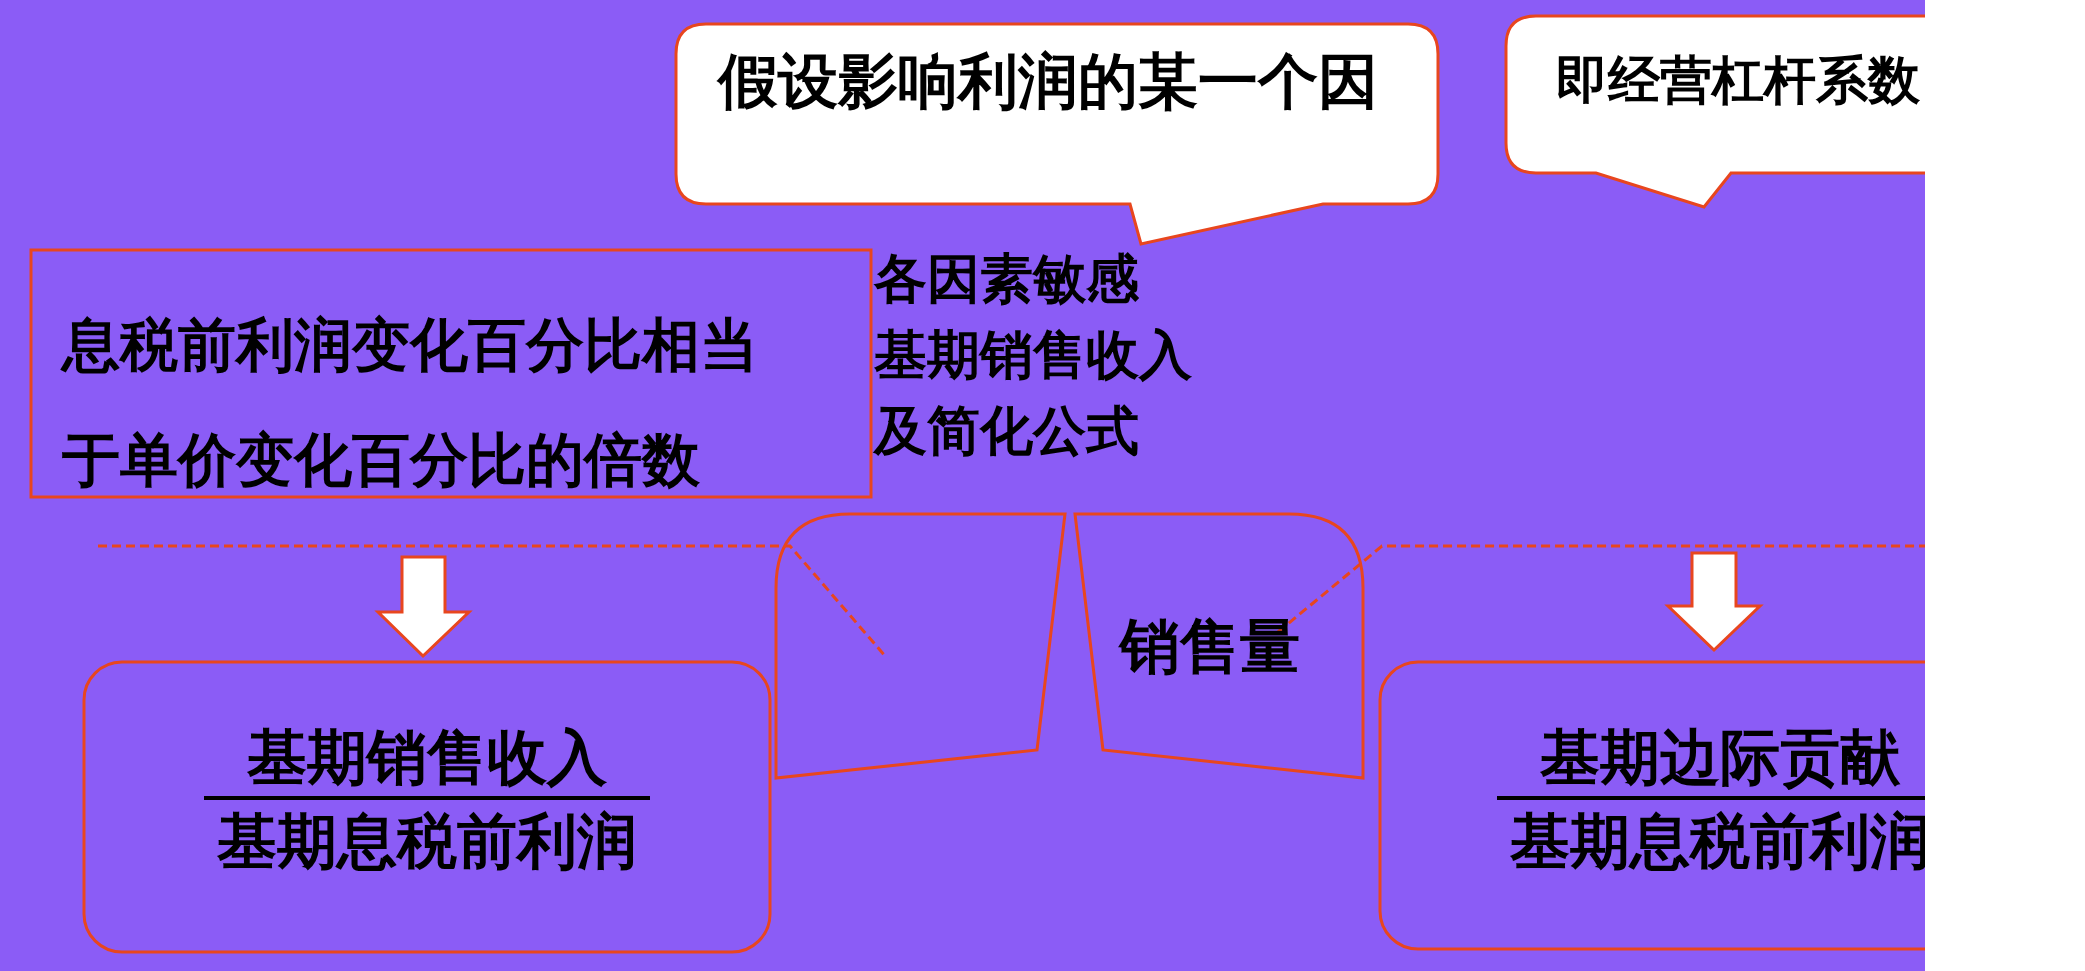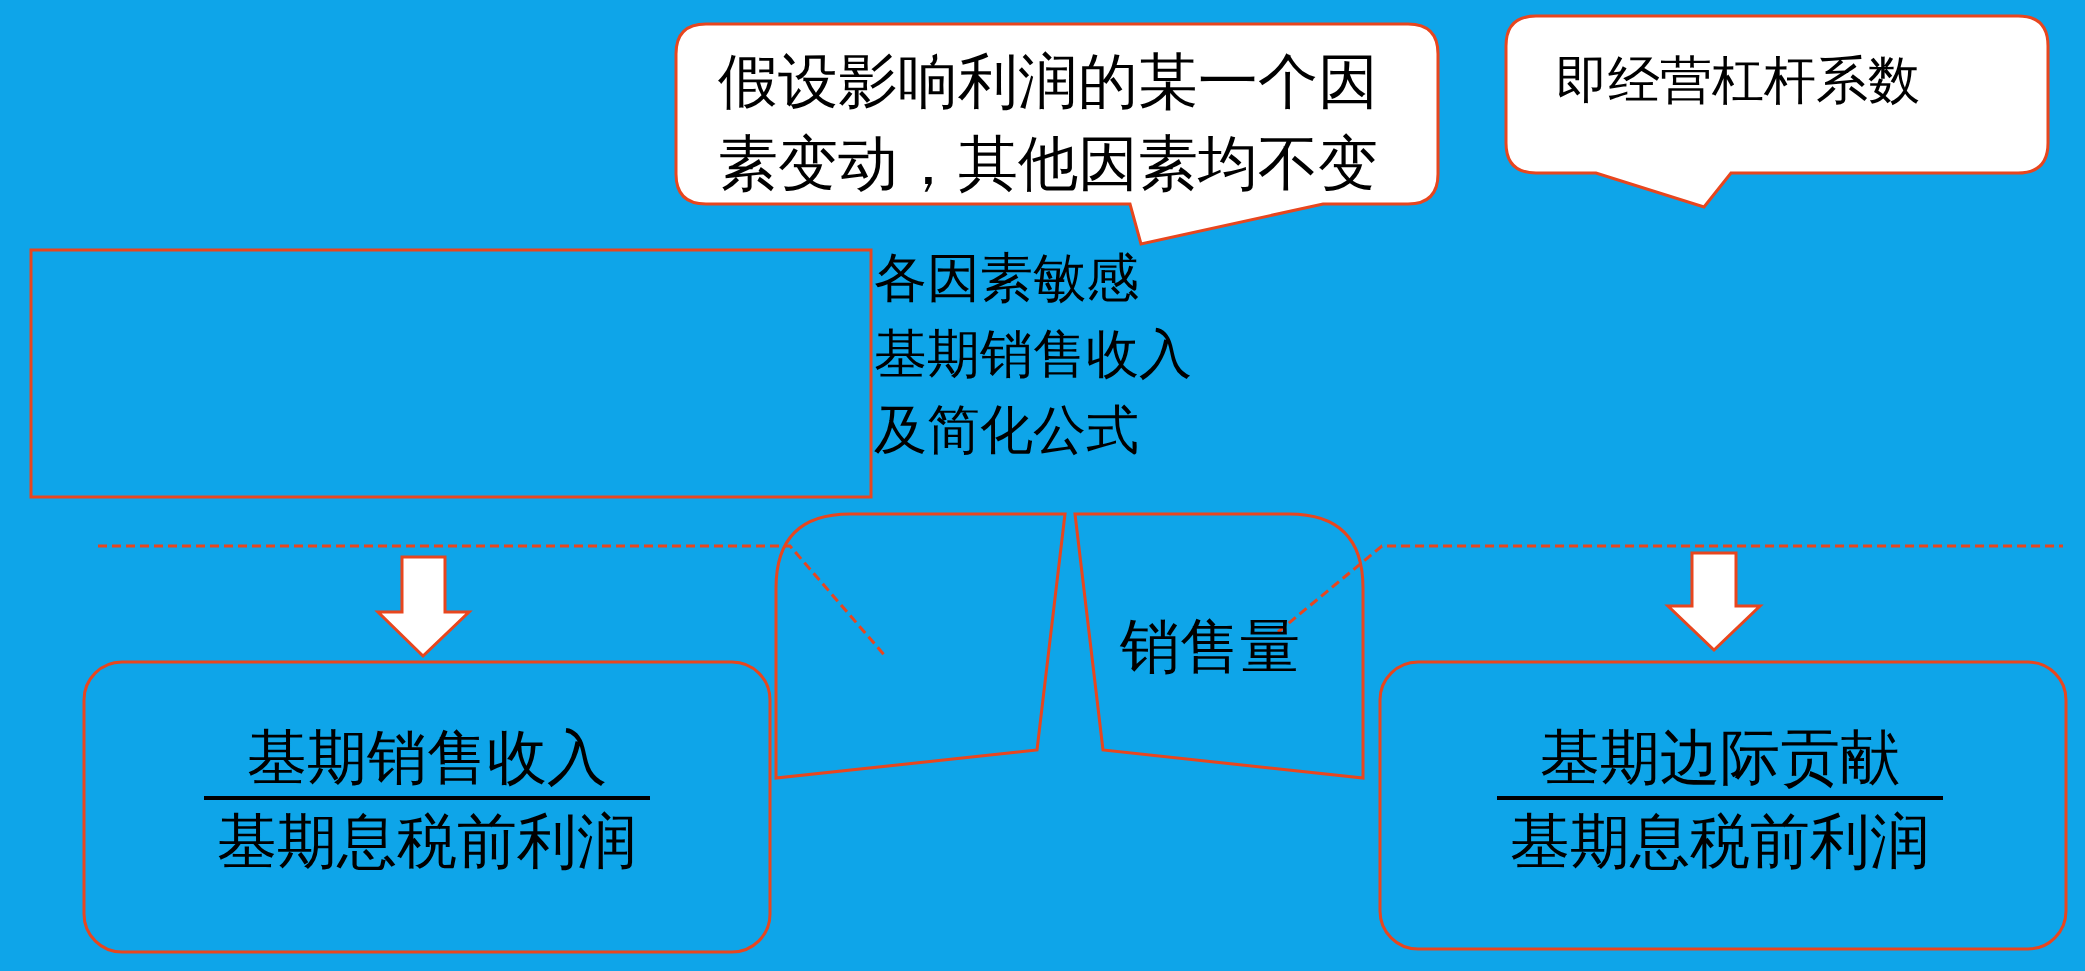--- a/index.html
+++ b/index.html
@@ -1,21 +1,22 @@
 <!DOCTYPE html>
 <html><head>
 <meta charset="utf-8">
 <style>
   html, body { margin: 0; padding: 0; background: #ffffff; }
   #canvas {
     position: relative;
-    width: 2085px;
+    width: 1925px;
     height: 971px;
     overflow: hidden;
-    background: #0ea5e9;
+    background: #8b5cf6;
+    font-weight: bold;
   }
   svg#shapes { position: absolute; left: 0; top: 0; }
   .txt {
     position: absolute;
     color: #000000;
     font-family: "DejaVu Serif", "Liberation Serif", serif;
     white-space: nowrap;
   }
   .serif { font-family: "DejaVu Serif", "Liberation Serif", serif; }
 
@@ -72,25 +73,28 @@
 
     <path d="M402,557 L445,557 L445,612 L469,612 L423,656 L378,612 L402,612 Z" fill="#ffffff" stroke="#E8461E" stroke-width="3"></path>
     <path d="M1692,553 L1736,553 L1736,606 L1760,606 L1714,650 L1668,606 L1692,606 Z" fill="#ffffff" stroke="#E8461E" stroke-width="3"></path>
 
     <rect x="84" y="662" width="686" height="290" rx="38" ry="38" fill="none" stroke="#E8461E" stroke-width="3"></rect>
     <rect x="1380" y="662" width="686" height="287" rx="38" ry="38" fill="none" stroke="#E8461E" stroke-width="3"></rect>
   </svg>
 
   <div id="callout-assumption-text" class="txt serif">
     <span class="line">假设影响利润的某一个因</span>
-    <span class="line">素变动，其他因素均不变</span>
   </div>
 
   <div id="callout-leverage-text" class="txt serif">即经营杠杆系数</div>
 
+  <div id="left-definition-text" class="txt serif">
+    <span class="line">息税前利润变化百分比相当</span>
+    <span class="line">于单价变化百分比的倍数</span>
+  </div>
 
   <div id="center-title-text" class="txt serif">
     <span class="line">各因素敏感</span>
     <span class="line">基期销售收入</span>
     <span class="line">及简化公式</span>
   </div>
 
 
   <div id="label-sales-volume" class="txt serif">销售量</div>
 

